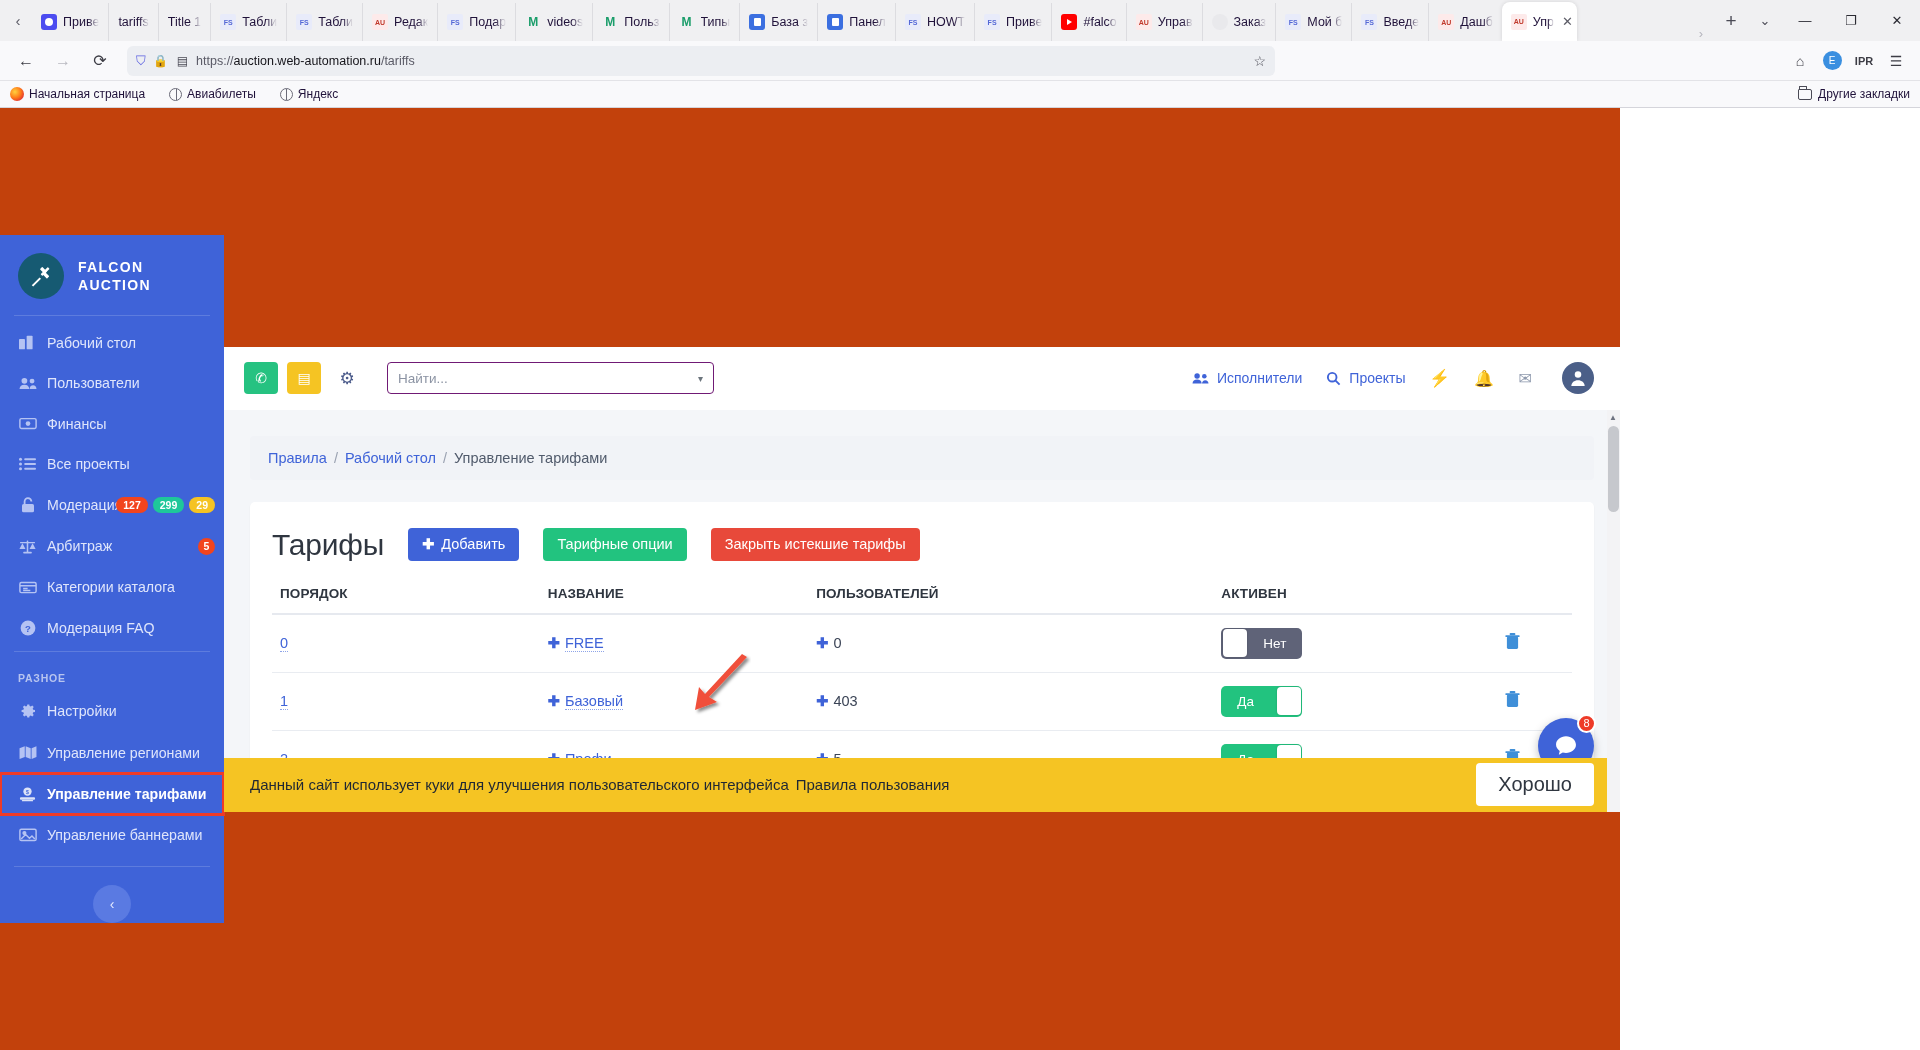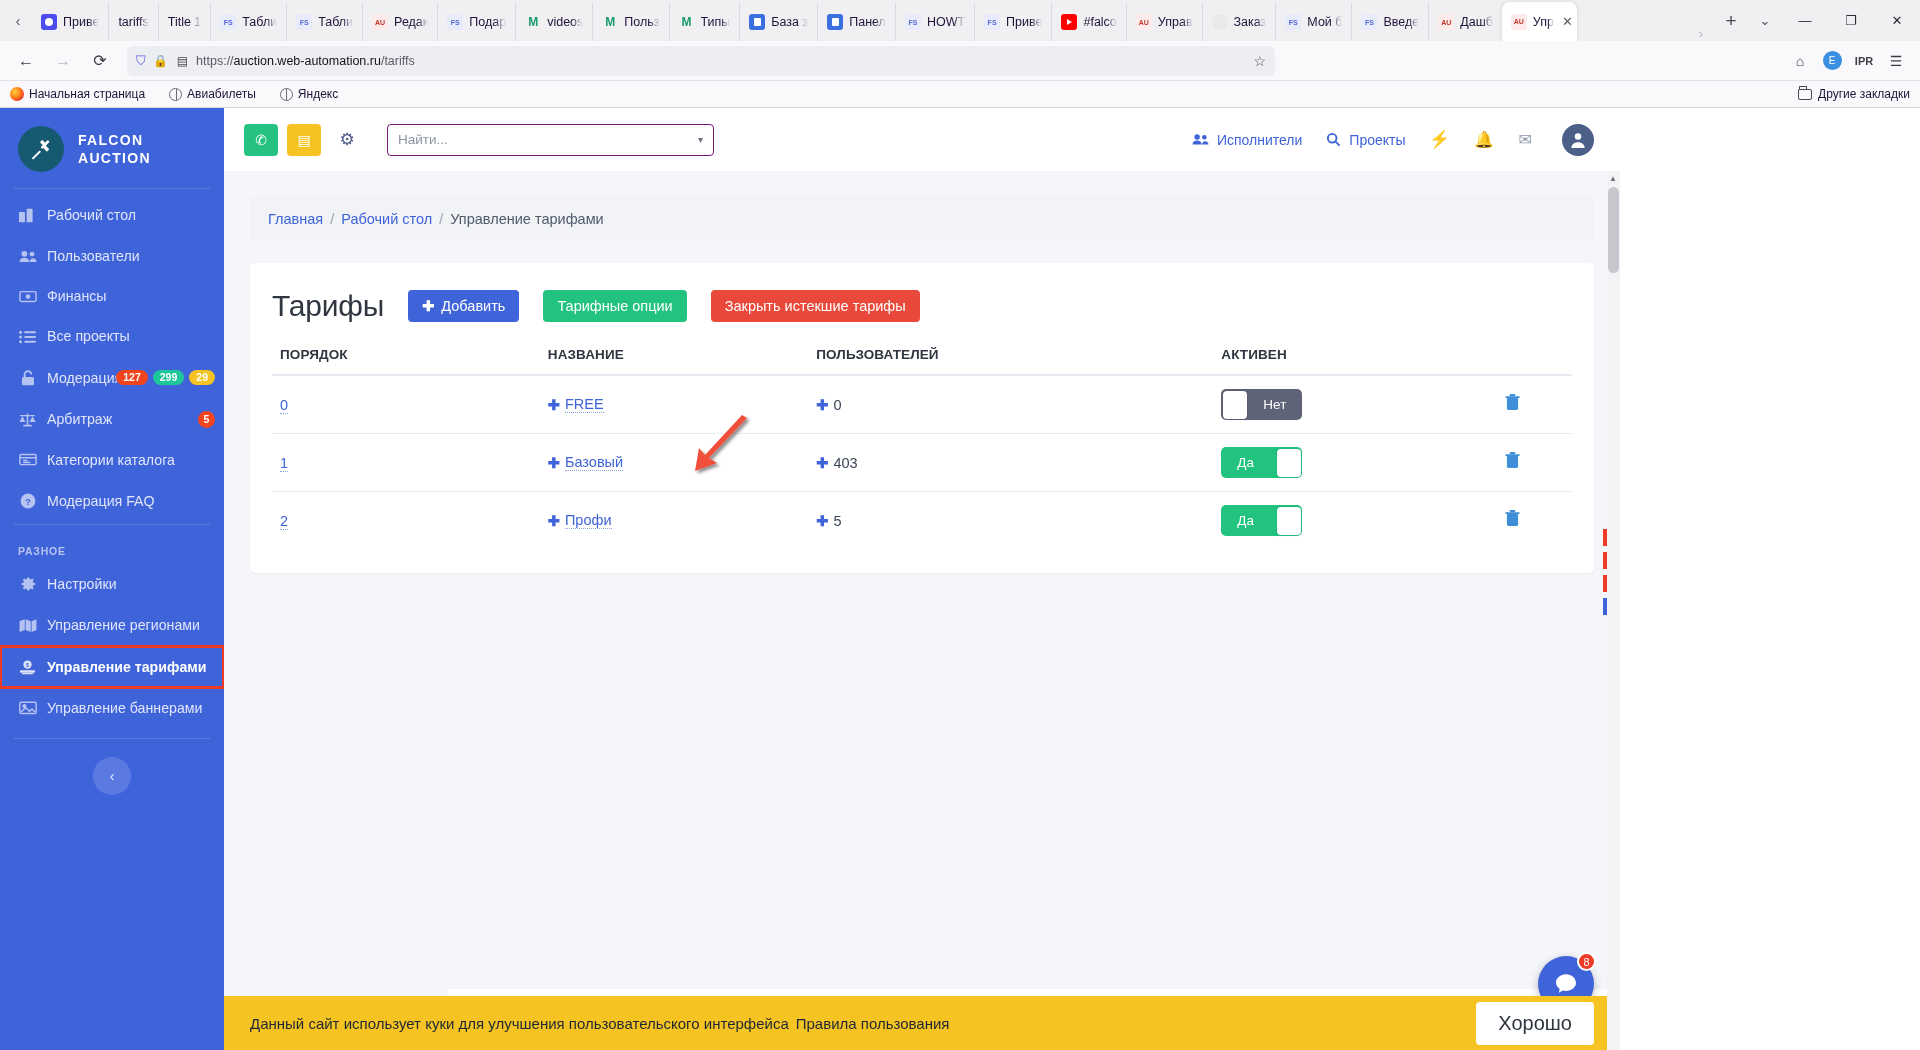--- a/index.html
+++ b/index.html
@@ -89,21 +89,21 @@
   }
   .bm { display: flex; align-items: center; gap: 5px; }
   .bm-globe { width:13px;height:13px;border-radius:50%;border:1.4px solid #6b6b78; position:relative;}
   .bm-globe::after{content:"";position:absolute;left:50%;top:0;width:0;height:100%;border-left:1.2px solid #6b6b78;}
   .bm-ff { width:14px;height:14px;border-radius:50%;background:radial-gradient(circle at 35% 35%,#ffd13f 0%,#ff7d1a 45%,#e63b2e 75%,#8a2be2 100%);}
   .bm-folder{width:14px;height:11px;border:1.4px solid #4a4a55;border-radius:1px 2px 2px 2px;position:relative;}
   .bm-folder::before{content:"";position:absolute;top:-4px;left:0;width:6px;height:3px;border:1.4px solid #4a4a55;border-bottom:none;border-radius:1px 1px 0 0;}
   .bm-right { margin-left: auto; display:flex;align-items:center;gap:6px;}
 
   
-  .page { position: relative; width: 1620px; height: 942px; background: #0369a1; display: flex; }
+  .page { position: relative; width: 1620px; height: 942px; background: #c2410c; display: flex; align-items: center; }
 
   
   .sidebar {
     width: 224px; background: #3f63d8; flex: 0 0 224px;
     color: #d8e0fb; position: relative; padding-top: 6px;
   }
   .brand { display: flex; align-items: center; gap: 14px; padding: 12px 16px 14px 18px; }
   .brand-logo {
     width: 46px;height:46px;border-radius:50%;background:#165a72;
     display:flex;align-items:center;justify-content:center;flex:0 0 46px;
@@ -613,21 +613,21 @@
                 <circle cx="10" cy="6" r="3.6"></circle>
                 <path d="M2.6 19c0-4.2 3.3-6.6 7.4-6.6s7.4 2.4 7.4 6.6z"></path>
               </svg>
           </div>
         </div>
       </div>
 
       <div class="scrollarea">
 
         <div class="breadcrumb">
-          <a href="#">Главная</a><span class="sep">/</span><a href="#">Рабочий стол</a><span class="sep">/</span><span>Управление тарифами</span>
+          <a href="#">Правила</a><span class="sep">/</span><a href="#">Рабочий стол</a><span class="sep">/</span><span>Управление тарифами</span>
         </div>
 
         <div class="card">
           <div class="card-head">
             <div class="card-title">Тарифы</div>
             <div class="btn blue">
               <span style="font-weight:700;">✚</span>
               <span>Добавить</span>
             </div>
             <div class="btn green">

